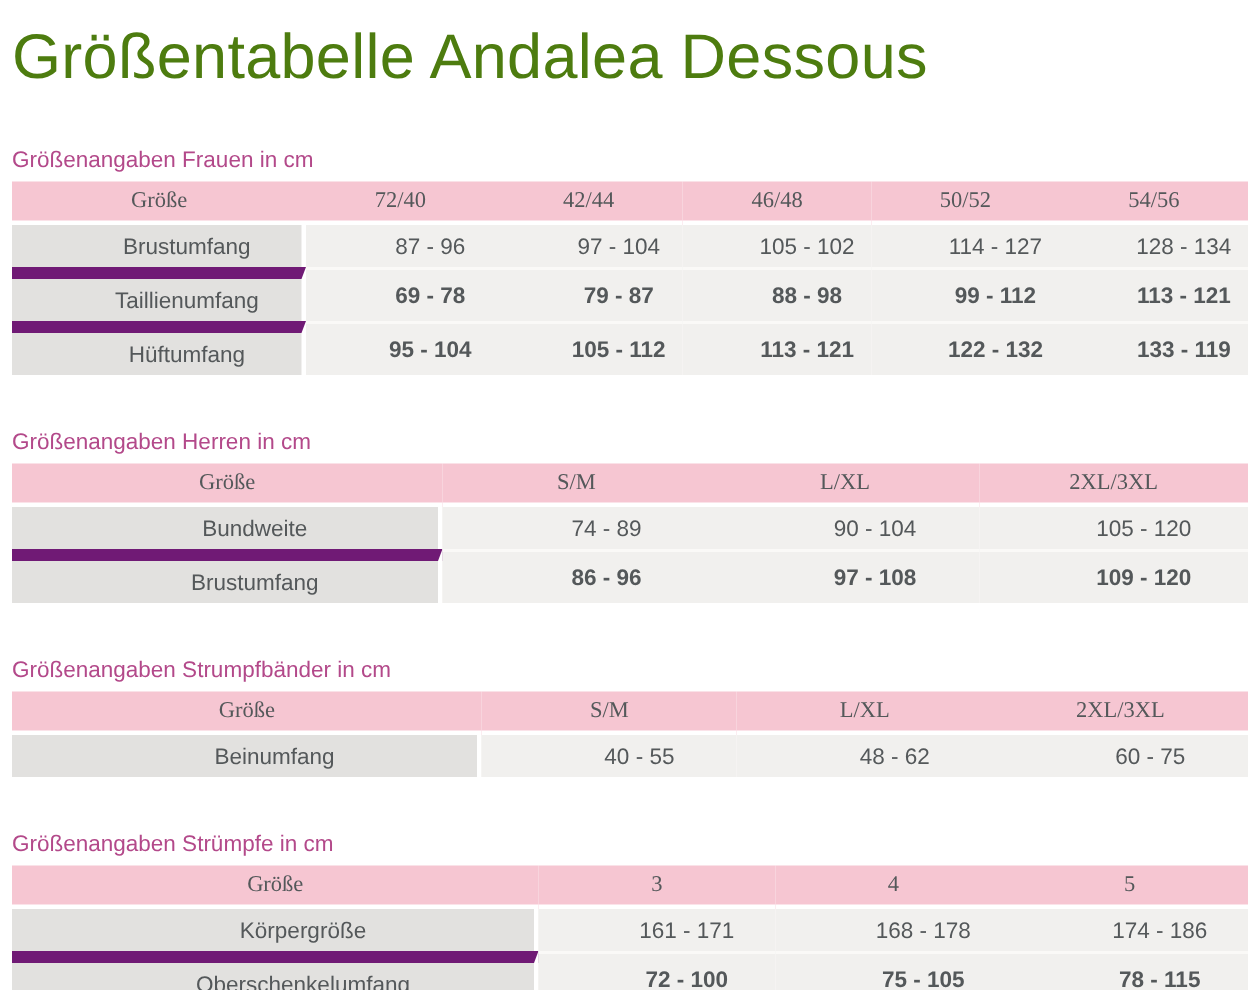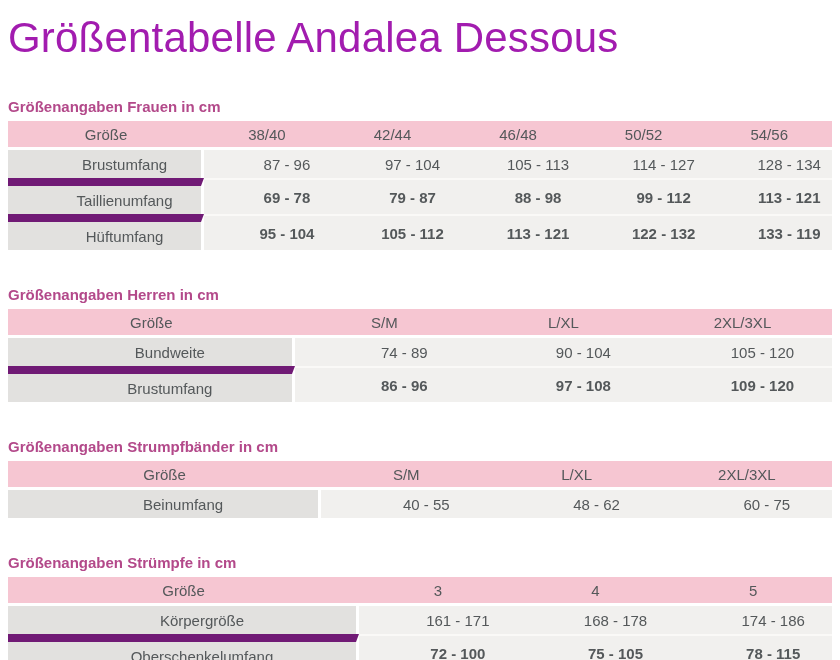--- a/index.html
+++ b/index.html
@@ -15,27 +15,27 @@
     padding: 0 8px;
     font-family: "Liberation Sans", sans-serif;
     color: #54585a;
   }
   .page-title {
     margin: 14px 0 27px 0;
     font-size: 42px;
     line-height: 48px;
     font-weight: 300;
     letter-spacing: 0.2px;
-    color: #a21caf;
+    color: #4d7c0f;
   }
   .section-heading {
     margin: 37px 0 6px 0;
     font-size: 15px;
     line-height: 16px;
-    font-weight: 700;
+    font-weight: 400;
     color: #b3498a;
   }
   table.size-table {
     width: 100%;
     table-layout: fixed;
     border-collapse: separate;
     border-spacing: 0;
     font-size: 15px;
     color: #54585a;
   }
@@ -45,20 +45,21 @@
     vertical-align: middle;
     font-weight: 400;
     padding: 0 4px;
     overflow: hidden;
     white-space: nowrap;
   }
   table.size-table th {
     height: 26px;
     background: #f6c6d2;
     border-bottom: 3px solid #ffffff;
+    font-family: Liberation Serif, serif;
   }
   table.size-table td {
     height: 28px;
     padding-left: 44px;
   }
   table.size-table td.label {
     background: #e2e1df;
     border-right: 3px solid #ffffff;
   }
   table.size-table td.data {
@@ -89,33 +90,33 @@
       <col class="col-label">
         <col>
         <col>
         <col>
         <col>
         <col>
     </colgroup>
     <thead>
       <tr>
         <th>Größe</th>
-        <th>38/40</th>
+        <th>72/40</th>
         <th>42/44</th>
         <th>46/48</th>
         <th>50/52</th>
         <th>54/56</th>
       </tr>
     </thead>
     <tbody>
       <tr>
         <td class="label">Brustumfang</td>
         <td class="data">87 - 96</td>
         <td class="data">97 - 104</td>
-        <td class="data">105 - 113</td>
+        <td class="data">105 - 102</td>
         <td class="data">114 - 127</td>
         <td class="data">128 - 134</td>
       </tr>
       <tr>
         <td class="label">Taillienumfang</td>
         <td class="data">69 - 78</td>
         <td class="data">79 - 87</td>
         <td class="data">88 - 98</td>
         <td class="data">99 - 112</td>
         <td class="data">113 - 121</td>

